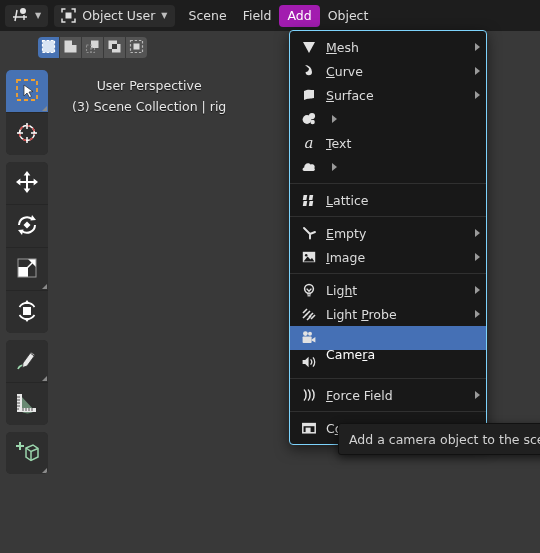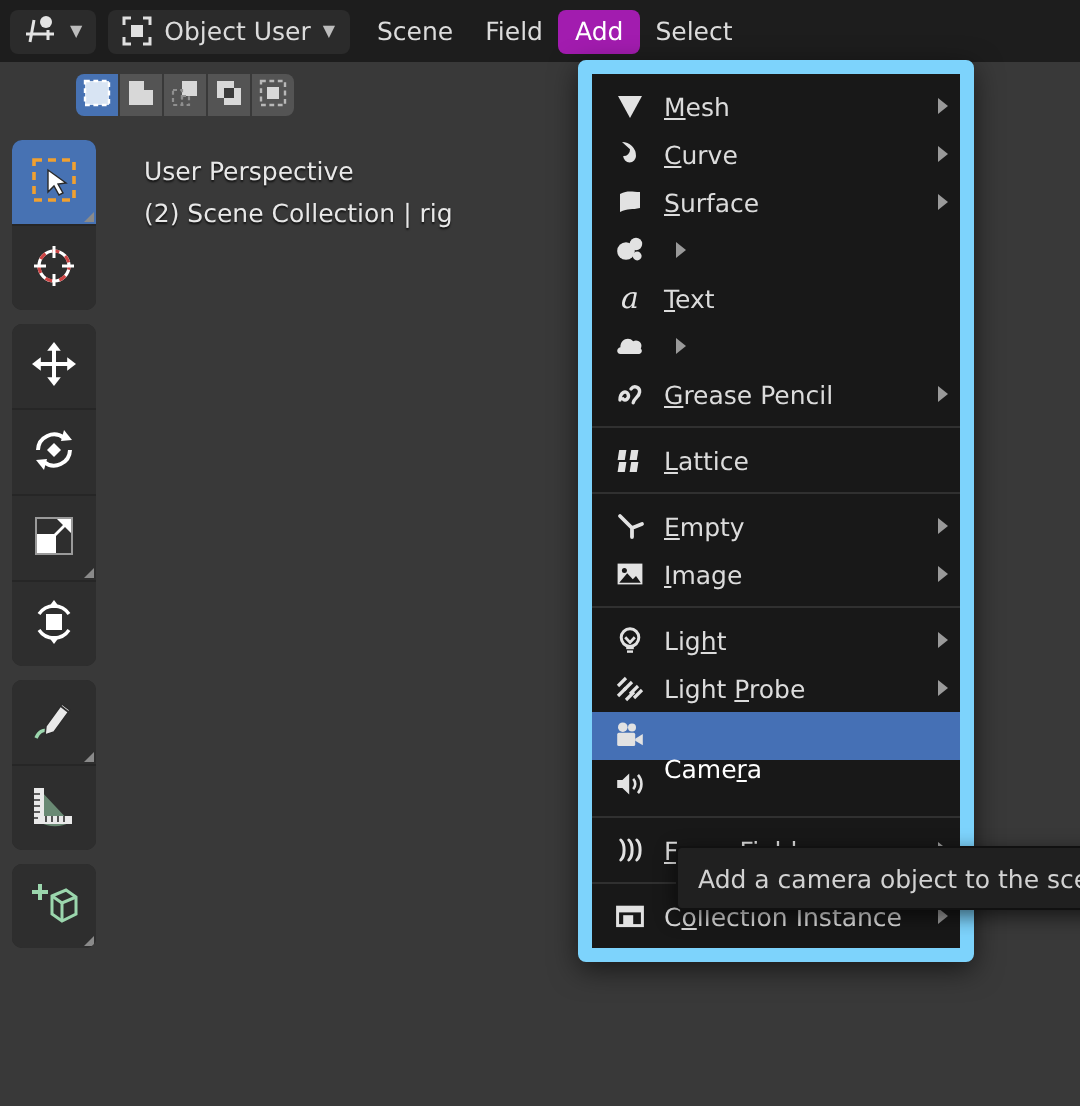--- a/index.html
+++ b/index.html
@@ -96,20 +96,21 @@
 
   
   #viewport-info {
     position: absolute;
     left: 72px; top: 75px;
     line-height: 21px;
     font-size: 12.5px;
     color: #e8e8e8;
     text-shadow: 0 1px 1px rgba(0,0,0,.7);
     pointer-events: none;
+    text-align: center;
   }
 
   
   #toolbar {
     position: absolute;
     left: 6px; top: 70px;
     width: 42px;
   }
   .tgroup {
     background: #2a2a2a;
@@ -136,21 +137,21 @@
     border-left: 5px solid transparent;
     border-bottom: 5px solid #8a8a8a;
   }
 
   
   #add-menu {
     position: absolute;
     left: 289px; top: 30px;
     width: 198px;
     background: #181818;
-    border: 7px solid #7dd3fc;
+    border: 1px solid #7dd3fc;
     border-radius: 4px;
     box-shadow: 0 4px 14px rgba(0,0,0,.55);
     padding: 4px 0;
     box-sizing: border-box;
   }
   .mi {
     height: 24px;
     display: flex;
     align-items: center;
     padding: 0 6px 0 8px;
@@ -207,21 +208,21 @@
     white-space: nowrap;
   }
 </style>
 </head>
 <body>
 
 <div id="viewport"></div>
 
 <div id="viewport-info">
   <div>User Perspective</div>
-  <div>(2) Scene Collection | rig</div>
+  <div>(3) Scene Collection | rig</div>
 </div>
 
 <div id="toolbar">
 
   <div class="tgroup">
     <div class="tool active">
       <span>
         <svg width="26" height="26" viewBox="0 0 26 26">
           <rect x="3" y="3" width="20" height="20" fill="none" stroke="#f0a030" stroke-width="1.8" stroke-dasharray="4 3"></rect>
           <path d="M10 8 L10 19 L13 16 L15.5 20.5 L17.5 19.5 L15 15 L19 14.5 Z" fill="#ffffff" stroke="#2a2a2a" stroke-width="0.7"></path>
@@ -410,21 +411,21 @@
         <rect x="4.5" y="4.5" width="6" height="6" fill="#e0e0e0"></rect>
       </svg>
     </span>
     <span class="lbl">Object User</span>
     <span class="chev">▼</span>
   </div>
 
   <div class="menu-title">Scene</div>
   <div class="menu-title">Field</div>
   <div class="menu-title active">Add</div>
-  <div class="menu-title">Select</div>
+  <div class="menu-title">Object</div>
 
 </div>
 
 <div id="add-menu" style="z-index: 40;">
     <div class="mi">
       <span class="mi-icon">
         <svg width="16" height="16" viewBox="0 0 16 16">
           <path d="M2 3 H14 L8 14 Z" fill="#e2e2e2"></path>
         </svg>
       </span>
@@ -464,29 +465,20 @@
         <span style="font:italic 15px 'DejaVu Serif', serif;color:#e2e2e2;line-height:1;">a</span>
       </span>
       <span class="mi-label"><u>T</u>ext</span>
     </div>
     <div class="mi">
       <span class="mi-icon">
         <svg width="16" height="16" viewBox="0 0 16 16">
           <path d="M3.2 12 C1.2 12 1 9 3.2 8.6 C3 4.6 7.5 3 9.6 5.6 C12.4 4.4 14.6 7 13.4 9.2 C14.6 10.4 13.6 12 12.2 12 Z" fill="#e2e2e2"></path>
         </svg>
       </span>
-      <span class="arrow"></span>
-    </div>
-    <div class="mi">
-      <span class="mi-icon">
-        <svg width="16" height="16" viewBox="0 0 16 16">
-          <path d="M3 11 C3 7 6 6 7 8 C8 10 5.5 12 4.5 10.4 M8.5 5.5 C10 3.5 13 4.5 12.8 7 C12.6 9.5 10 10 9.6 12.4" fill="none" stroke="#e2e2e2" stroke-width="1.7" stroke-linecap="round"></path>
-        </svg>
-      </span>
-      <span class="mi-label"><u>G</u>rease Pencil</span>
       <span class="arrow"></span>
     </div>
     <div class="msep"></div>
     <div class="mi">
       <span class="mi-icon">
         <svg width="16" height="16" viewBox="0 0 16 16">
           <g fill="#e2e2e2">
             <path d="M2.6 3 H6.2 L5.4 8 H1.8 Z"></path>
             <path d="M8.6 3 H12.2 L11.4 8 H7.8 Z"></path>
             <path d="M1.6 9 H5.2 L4.4 14 H0.8 Z" transform="translate(1,0)"></path>

